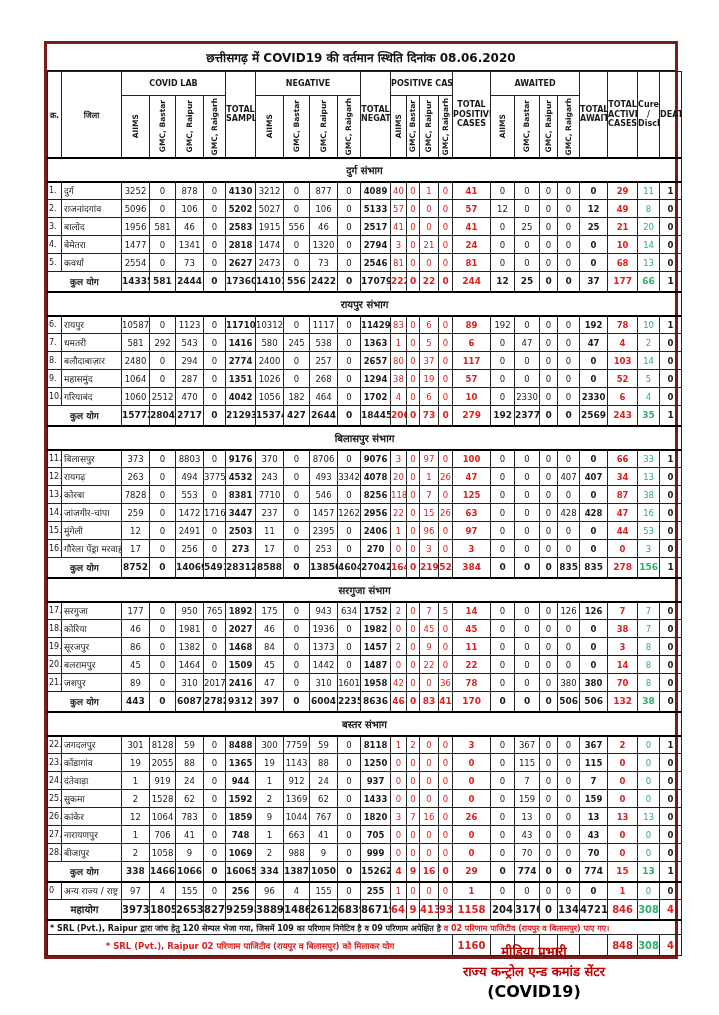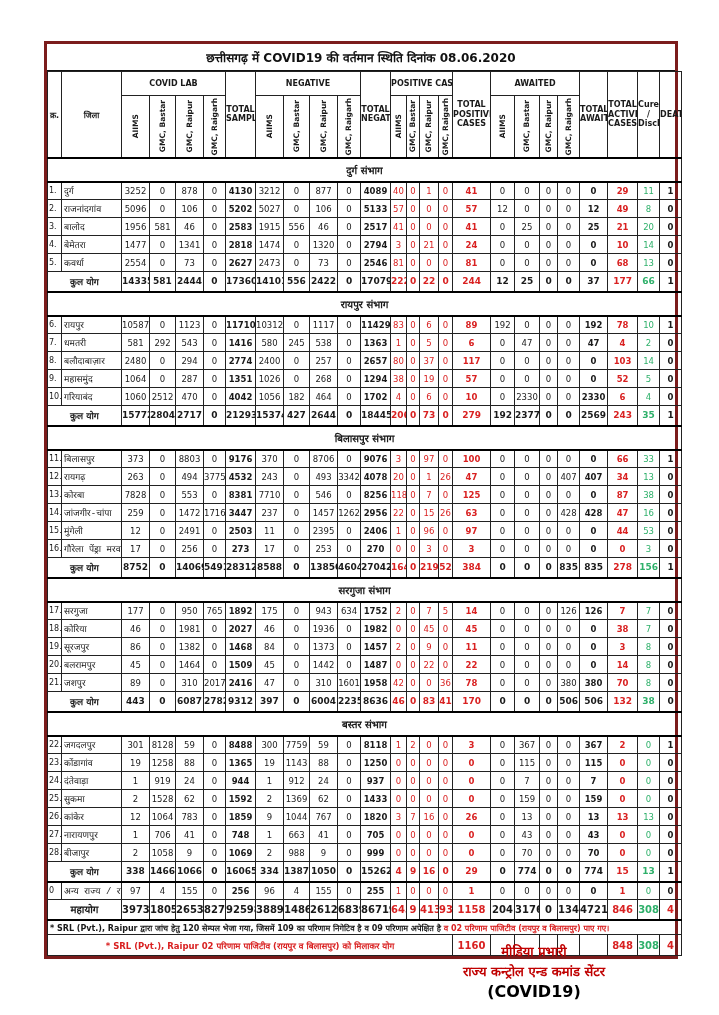--- a/index.html
+++ b/index.html
@@ -34,21 +34,21 @@
   tr.band td {
     height:24px; font-weight:bold; font-size:10px;
     border-top:2px solid #000; border-bottom:2px solid #000;
   }
   tr.total td {
     font-weight:bold; font-size:9px; height:20px;
     border-top:1.5px solid #000; border-bottom:2px solid #000;
   }
   tr.grand td { font-size:10px; }
   td.sn { font-size:8px; text-align:left; padding-left:1px; }
-  td.name { text-align:left; padding-left:2px; font-size:9px;font-family:Liberation Mono, monospace; }
+  td.name { text-align:left; padding-left:2px; font-size:9px; }
   .red { color:#d92121; }
   .green { color:#2eb06a; }
   .bold { font-weight:bold; }
   tr.fn1 td {
     height:15px; text-align:left; font-size:8px; font-weight:bold;
     padding:1px 2px; border-top:2px solid #000;
   }
   tr.fn2 td { height:21px; font-weight:bold;margin-left:40px; }
   tr.fn2 td.fn2text { text-align:center; font-size:8.5px; }
   tr.fn2 td.big { font-size:10px; }
@@ -874,21 +874,21 @@
           <td class="">0</td>
           <td class="bold">367</td>
           <td class="red bold">2</td>
           <td class="green">0</td>
           <td class="bold">1</td>
         </tr>
         <tr>
           <td class="sn">23.</td>
           <td class="name">कोंडागांव</td>
           <td class="">19</td>
-          <td class="">1258</td>
+          <td class="">2055</td>
           <td class="">88</td>
           <td class="">0</td>
           <td class="bold">1365</td>
           <td class="">19</td>
           <td class="">1143</td>
           <td class="">88</td>
           <td class="">0</td>
           <td class="bold">1250</td>
           <td class="red">0</td>
           <td class="red">0</td>

